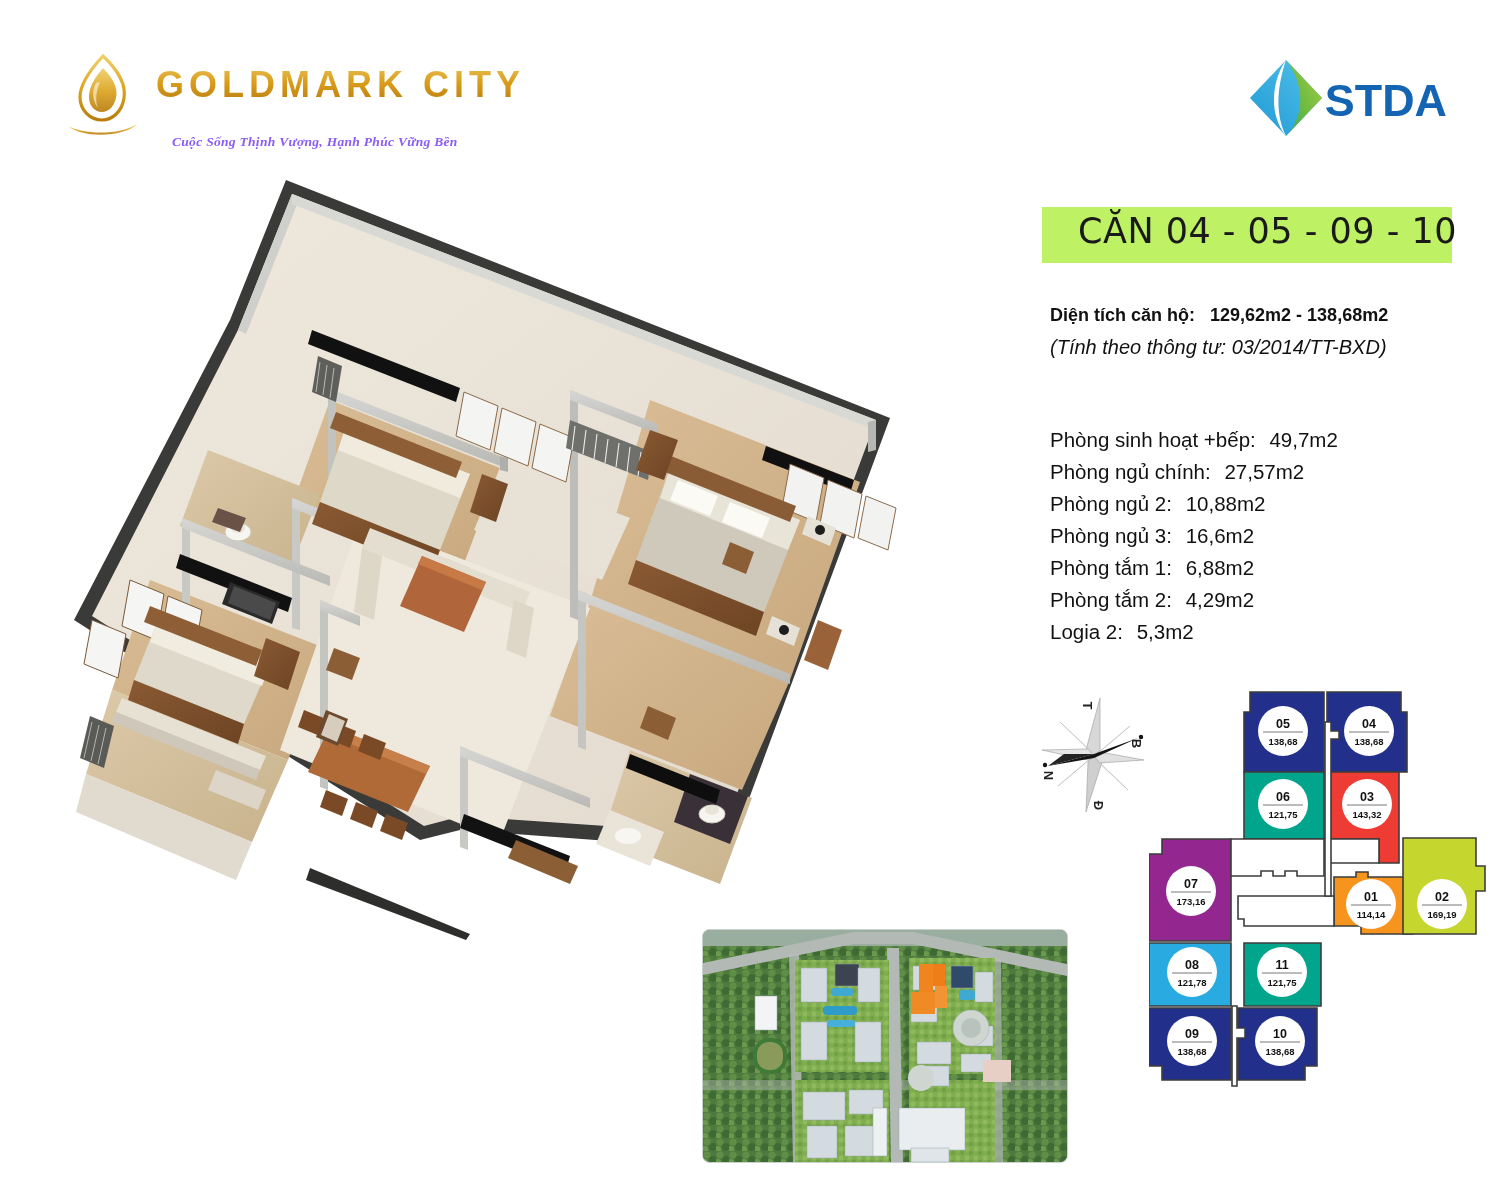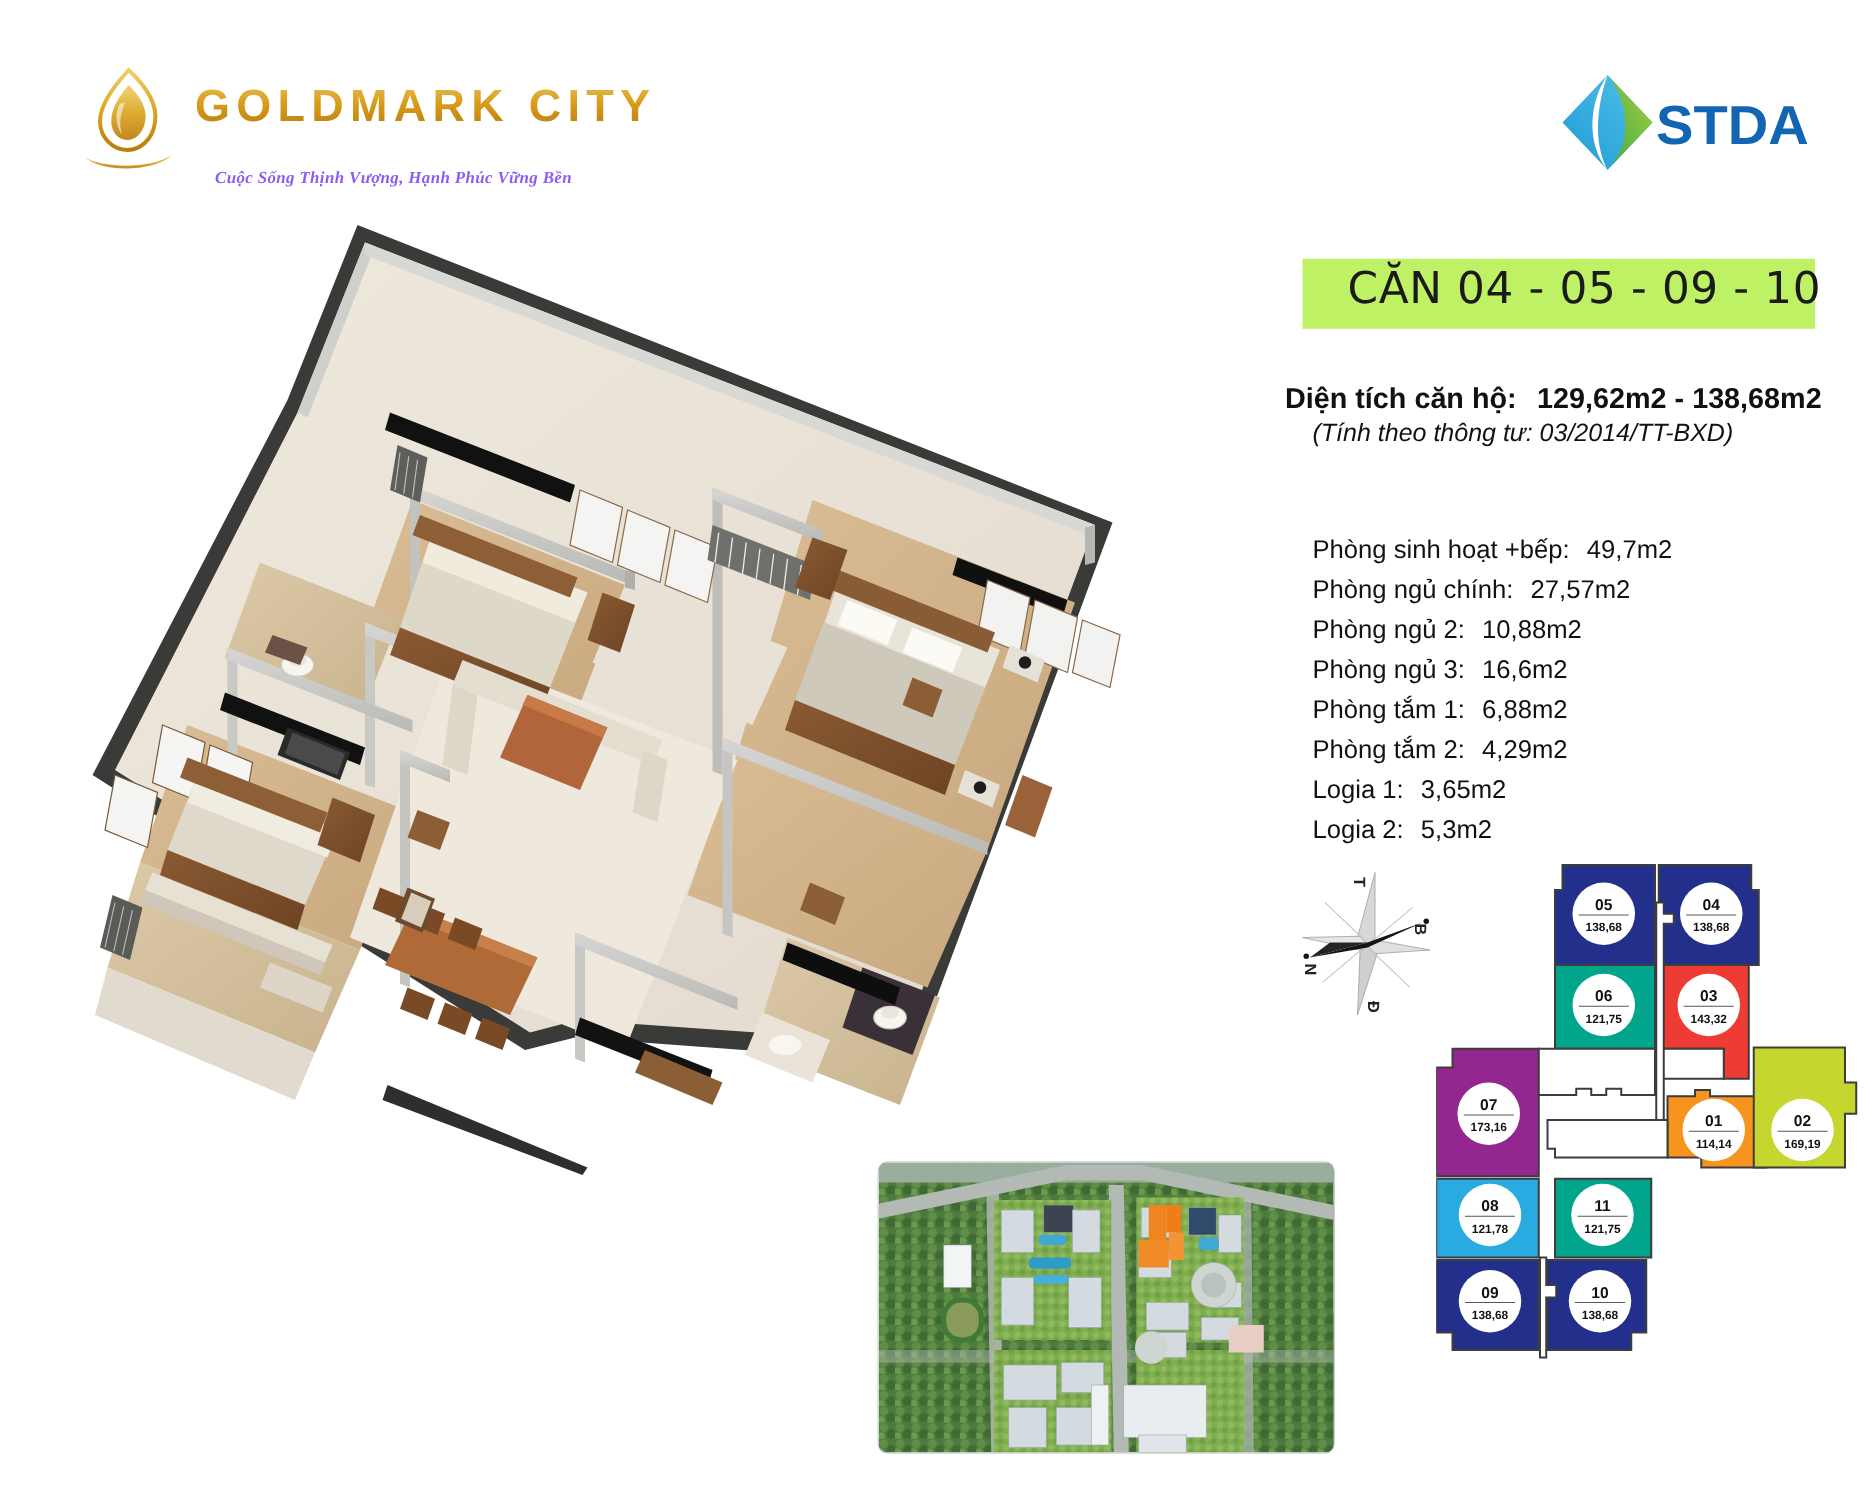--- a/index.html
+++ b/index.html
@@ -48,22 +48,22 @@
     background:#bef264;
   }
   #title-band .t{
     position:absolute;left:36px;top:4px;
     font-size:35px;color:#1a1a1a;letter-spacing:.5px;
     font-family:"DejaVu Sans", sans-serif;font-weight:400;
     white-space:nowrap;
   }
 
   #area-line{
-    left:1028px;top:305px;width:440px;
-    font-size:23px;font-weight:bold;color:#111;white-space:nowrap;
+    left:1050px;top:305px;width:440px;
+    font-size:18px;font-weight:bold;color:#111;white-space:nowrap;
   }
   #area-note{
     left:1050px;top:336px;width:440px;
     font-size:20px;font-style:italic;color:#111;white-space:nowrap;
   }
 
   #room-list{left:1050px;top:392px;width:430px;margin-top:32px;}
   #room-list .row{
     font-size:20.5px;color:#111;height:32px;line-height:32px;white-space:nowrap;
   }
@@ -170,24 +170,20 @@
   </div>
   <div class="row">
     <span class="lbl">Phòng tắm 1:</span>
     <span class="val">6,88m2</span>
   </div>
   <div class="row">
     <span class="lbl">Phòng tắm 2:</span>
     <span class="val">4,29m2</span>
   </div>
   <div class="row">
-    <span class="lbl">Logia 1:</span>
-    <span class="val">3,65m2</span>
-  </div>
-  <div class="row">
     <span class="lbl">Logia 2:</span>
     <span class="val">5,3m2</span>
   </div>
 </div>
 
 <div class="abs" id="compass">
   <svg width="120" height="130" viewBox="0 0 120 130">
     <g transform="translate(58,62)">
       <polygon points="0,0 -8,-6 6,-58 6,-6" fill="#d8d8d8" stroke="#9a9a9a" stroke-width="0.6"></polygon>
       <polygon points="0,0 8,6 -8,56 -6,6" fill="#cfcfcf" stroke="#9a9a9a" stroke-width="0.6"></polygon>

